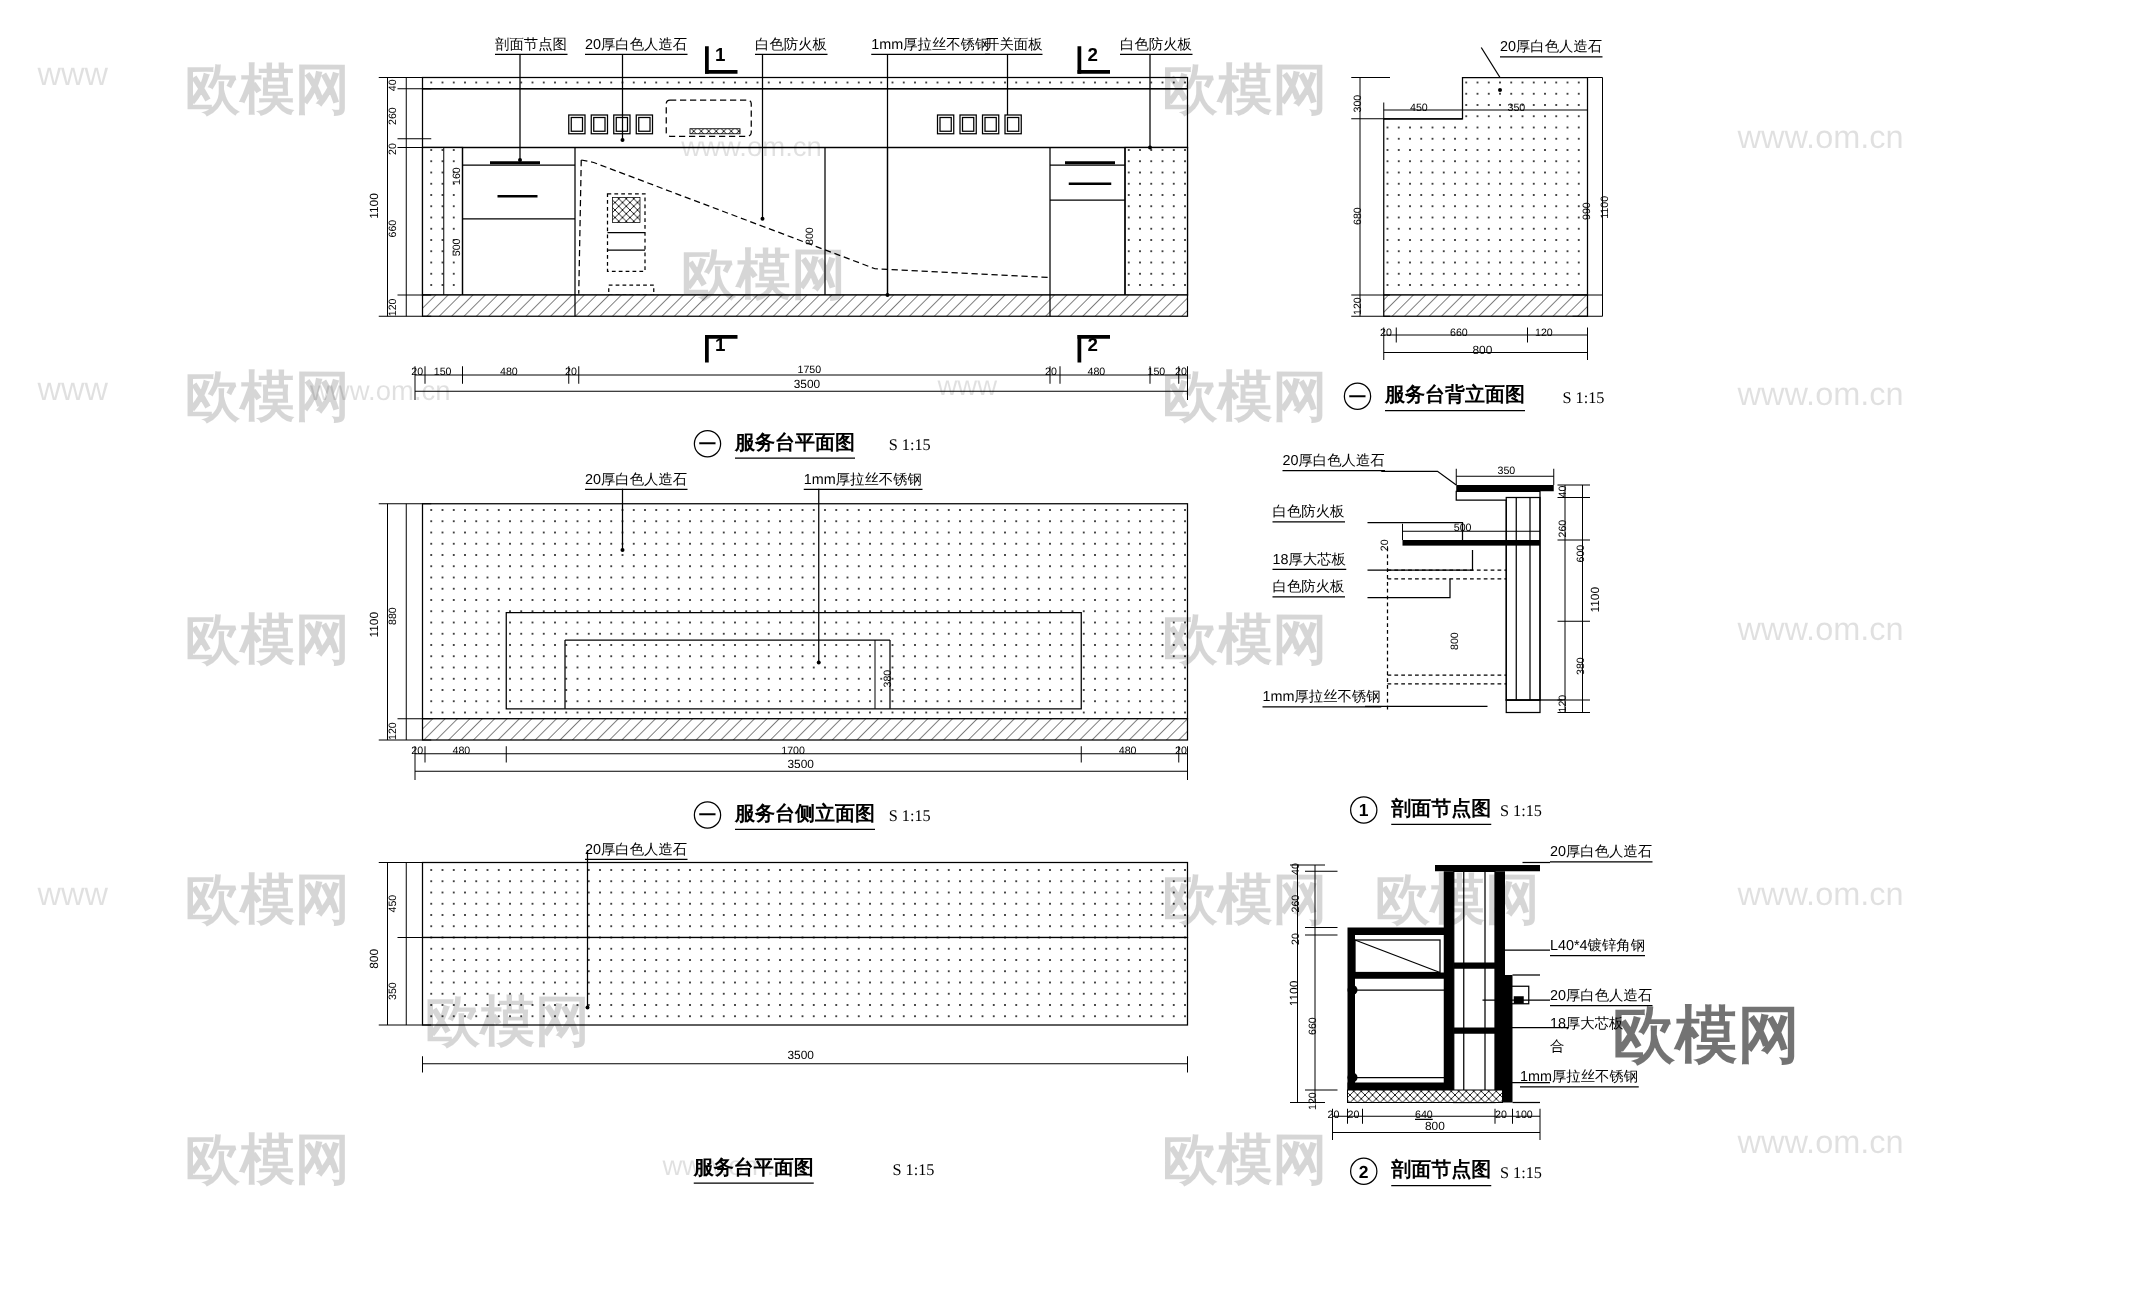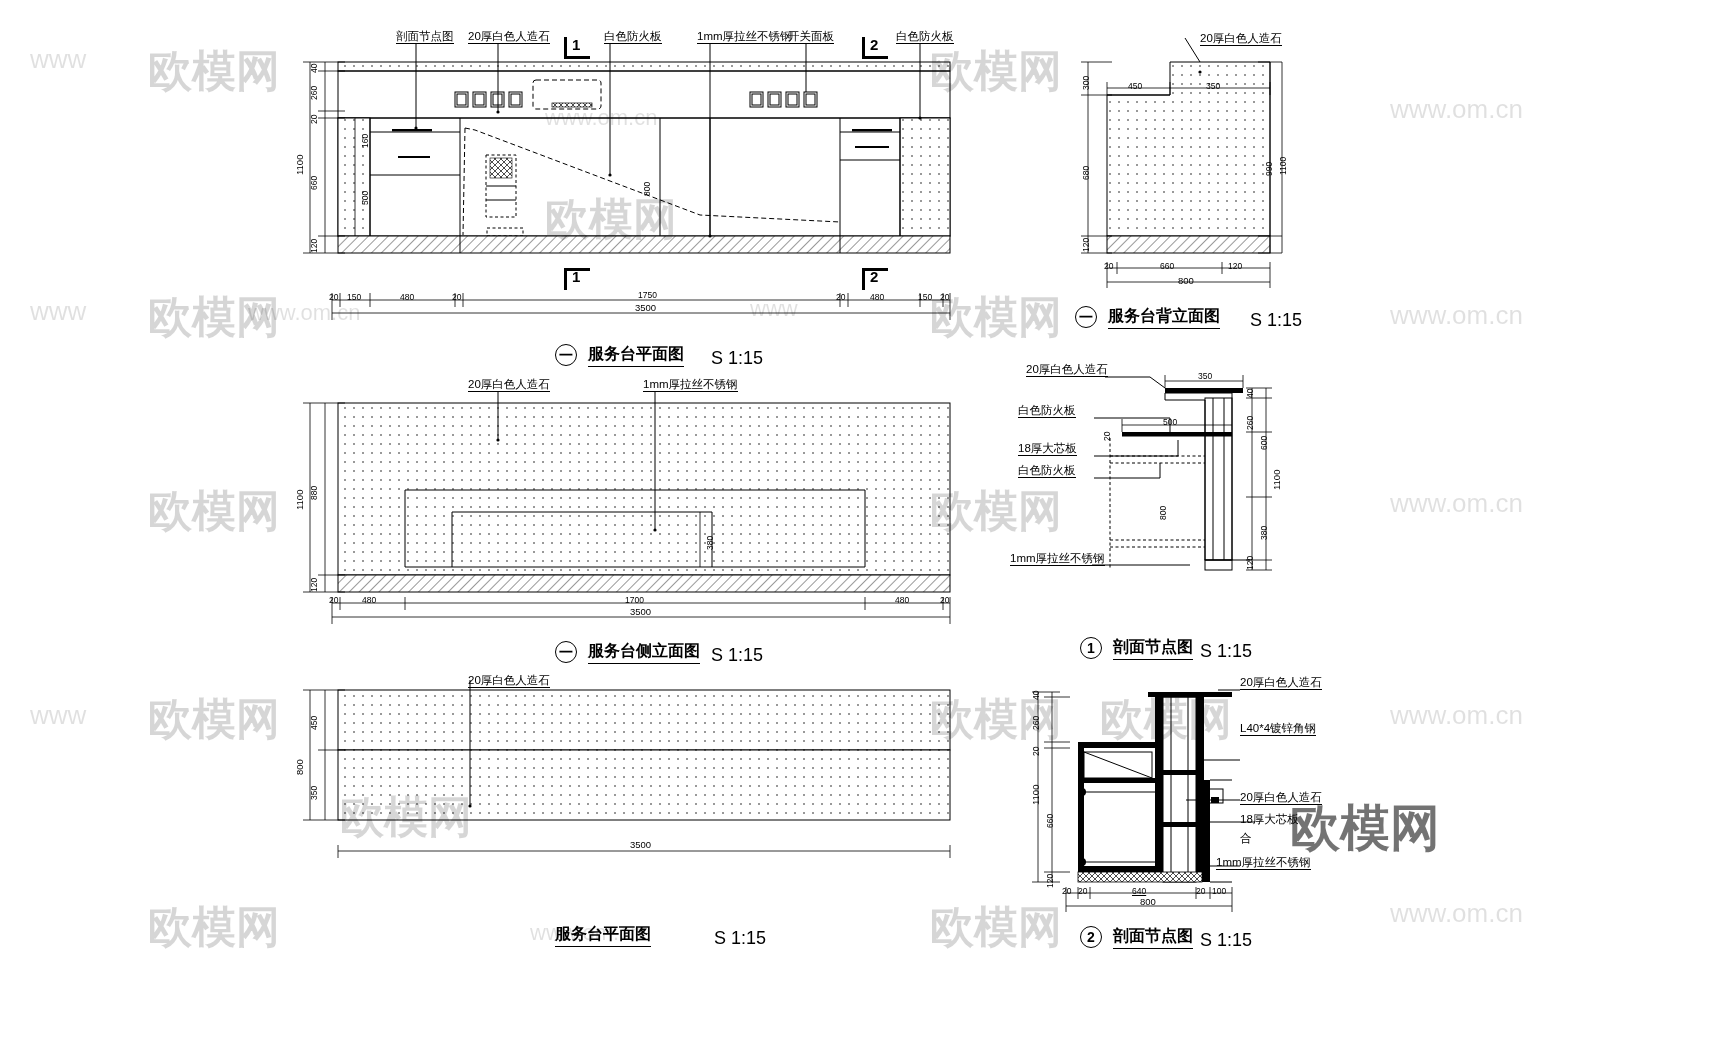--- a/index.html
+++ b/index.html
@@ -7,22 +7,22 @@
        font-family:"Liberation Sans","DejaVu Sans",sans-serif;color:#000;}
   #sheet{position:absolute;left:0;top:0;width:1713px;height:1046px;}
   .lbl{position:absolute;font-size:11.5px;line-height:13px;white-space:nowrap;
        border-bottom:1px solid #000;padding-bottom:0px;}
   .lbl.nb{border-bottom:none;}
   .dim{position:absolute;font-size:8.5px;line-height:9px;white-space:nowrap;
        font-family:"Liberation Sans","DejaVu Sans",sans-serif;}
   .dim.v{transform-origin:0 0;transform:rotate(-90deg);}
   .title{position:absolute;font-size:16px;font-weight:bold;white-space:nowrap;
          border-bottom:1.6px solid #000;padding-bottom:1px;}
-  .scale{position:absolute;font-size:18px;white-space:nowrap;
-         font-family:Liberation Sans, sans-serif;}
+  .scale{position:absolute;font-size:13px;white-space:nowrap;
+         font-family:Liberation Serif, serif;}
   .tcirc{position:absolute;border:1.6px solid #000;border-radius:50%;
          width:22px;height:22px;box-sizing:border-box;}
   .tcirc span{display:block;text-align:center;font-size:14px;line-height:20px;font-weight:bold;}
   .wm{position:absolute;color:rgba(0,0,0,0.12);font-size:15px;white-space:nowrap;
       font-family:"Liberation Sans","DejaVu Sans",sans-serif;pointer-events:none;}
   .wmbig{position:absolute;color:rgba(0,0,0,0.16);font-size:44px;font-weight:bold;
          white-space:nowrap;pointer-events:none;}
   .wmlogo{position:absolute;color:rgba(0,0,0,0.55);font-size:50px;font-weight:bold;
           white-space:nowrap;pointer-events:none;}
   svg{position:absolute;left:0;top:0;overflow:visible;}
@@ -499,21 +499,21 @@
   <div class="dim v" style="left:1246px;top:570px;">120</div>
   <div class="dim v" style="left:1272px;top:490px;font-size:9.5px;">1100</div>
 
   <div class="tcirc" style="left:1080px;top:637px;">
       <span>1</span>
     </div>
   <div class="title" style="left:1113px;top:637px;">剖面节点图</div>
   <div class="scale" style="left:1200px;top:641px;">S 1:15</div>
 
   <div class="lbl" style="left:1240px;top:676px;">20厚白色人造石</div>
-  <div class="lbl" style="left:1240px;top:722px;">L40*4镀锌角钢</div>
+  <div class="lbl" style="left:1240px;top:751px;">L40*4镀锌角钢</div>
   <div class="lbl" style="left:1240px;top:791px;">20厚白色人造石</div>
   <div class="lbl nb" style="left:1240px;top:813px;">18厚大芯板</div>
   <div class="lbl nb" style="left:1240px;top:832px;">合</div>
   <div class="lbl" style="left:1216px;top:856px;">1mm厚拉丝不锈钢</div>
 
   <div class="dim v" style="left:1032px;top:700px;">40</div>
   <div class="dim v" style="left:1032px;top:730px;">260</div>
   <div class="dim v" style="left:1032px;top:756px;">20</div>
   <div class="dim v" style="left:1046px;top:828px;">660</div>
   <div class="dim v" style="left:1046px;top:888px;">120</div>

